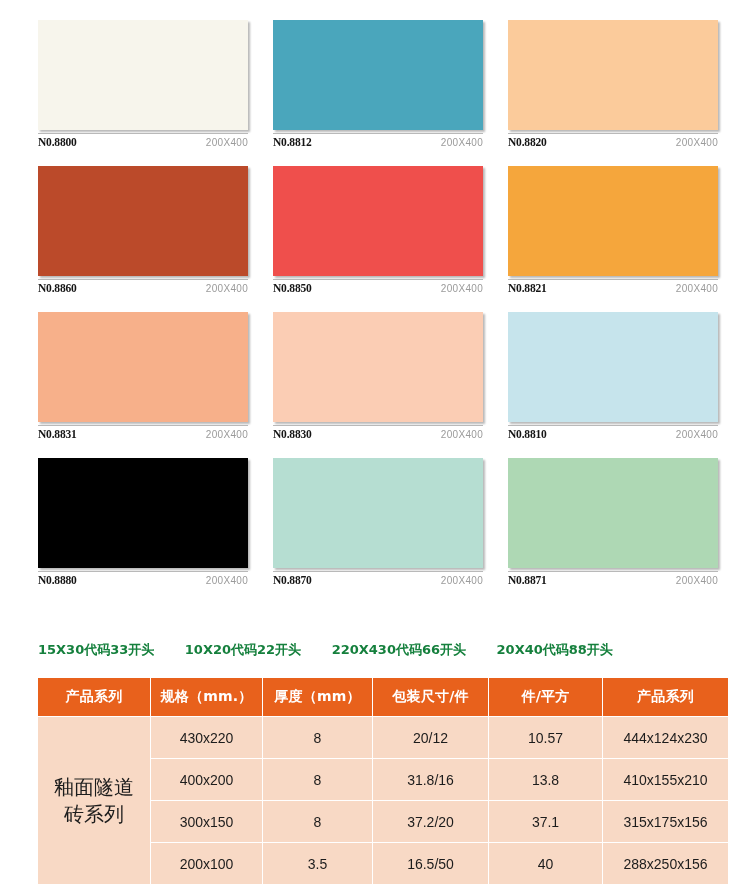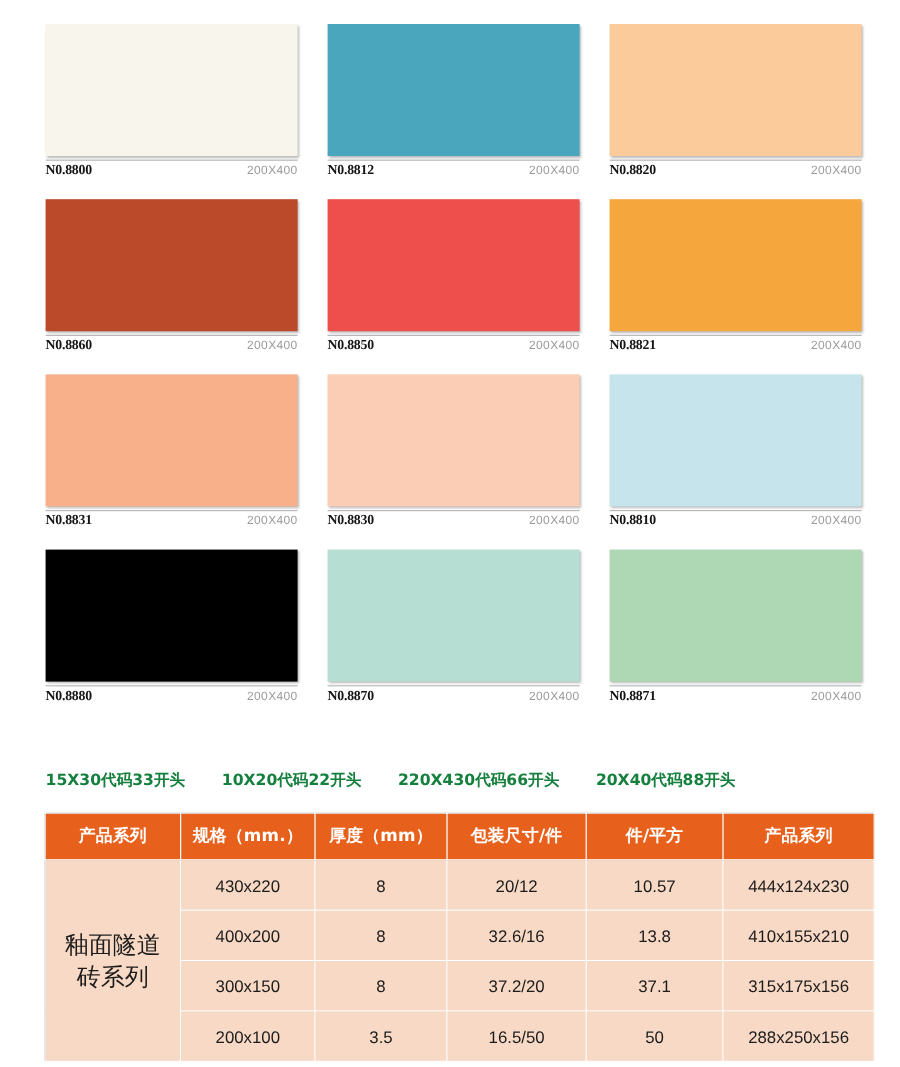--- a/index.html
+++ b/index.html
@@ -275,33 +275,33 @@
         <td class="series-cell" rowspan="4">釉面隧道<br>砖系列</td>
         <td>430x220</td>
         <td>8</td>
         <td>20/12</td>
         <td>10.57</td>
         <td>444x124x230</td>
       </tr>
       <tr>
         <td>400x200</td>
         <td>8</td>
-        <td>32.6/16</td>
+        <td>31.8/16</td>
         <td>13.8</td>
         <td>410x155x210</td>
       </tr>
       <tr>
         <td>300x150</td>
         <td>8</td>
         <td>37.2/20</td>
         <td>37.1</td>
         <td>315x175x156</td>
       </tr>
       <tr>
         <td>200x100</td>
         <td>3.5</td>
         <td>16.5/50</td>
-        <td>50</td>
+        <td>40</td>
         <td>288x250x156</td>
       </tr>
     </tbody>
   </table>
 </div>
 
 </body></html>

